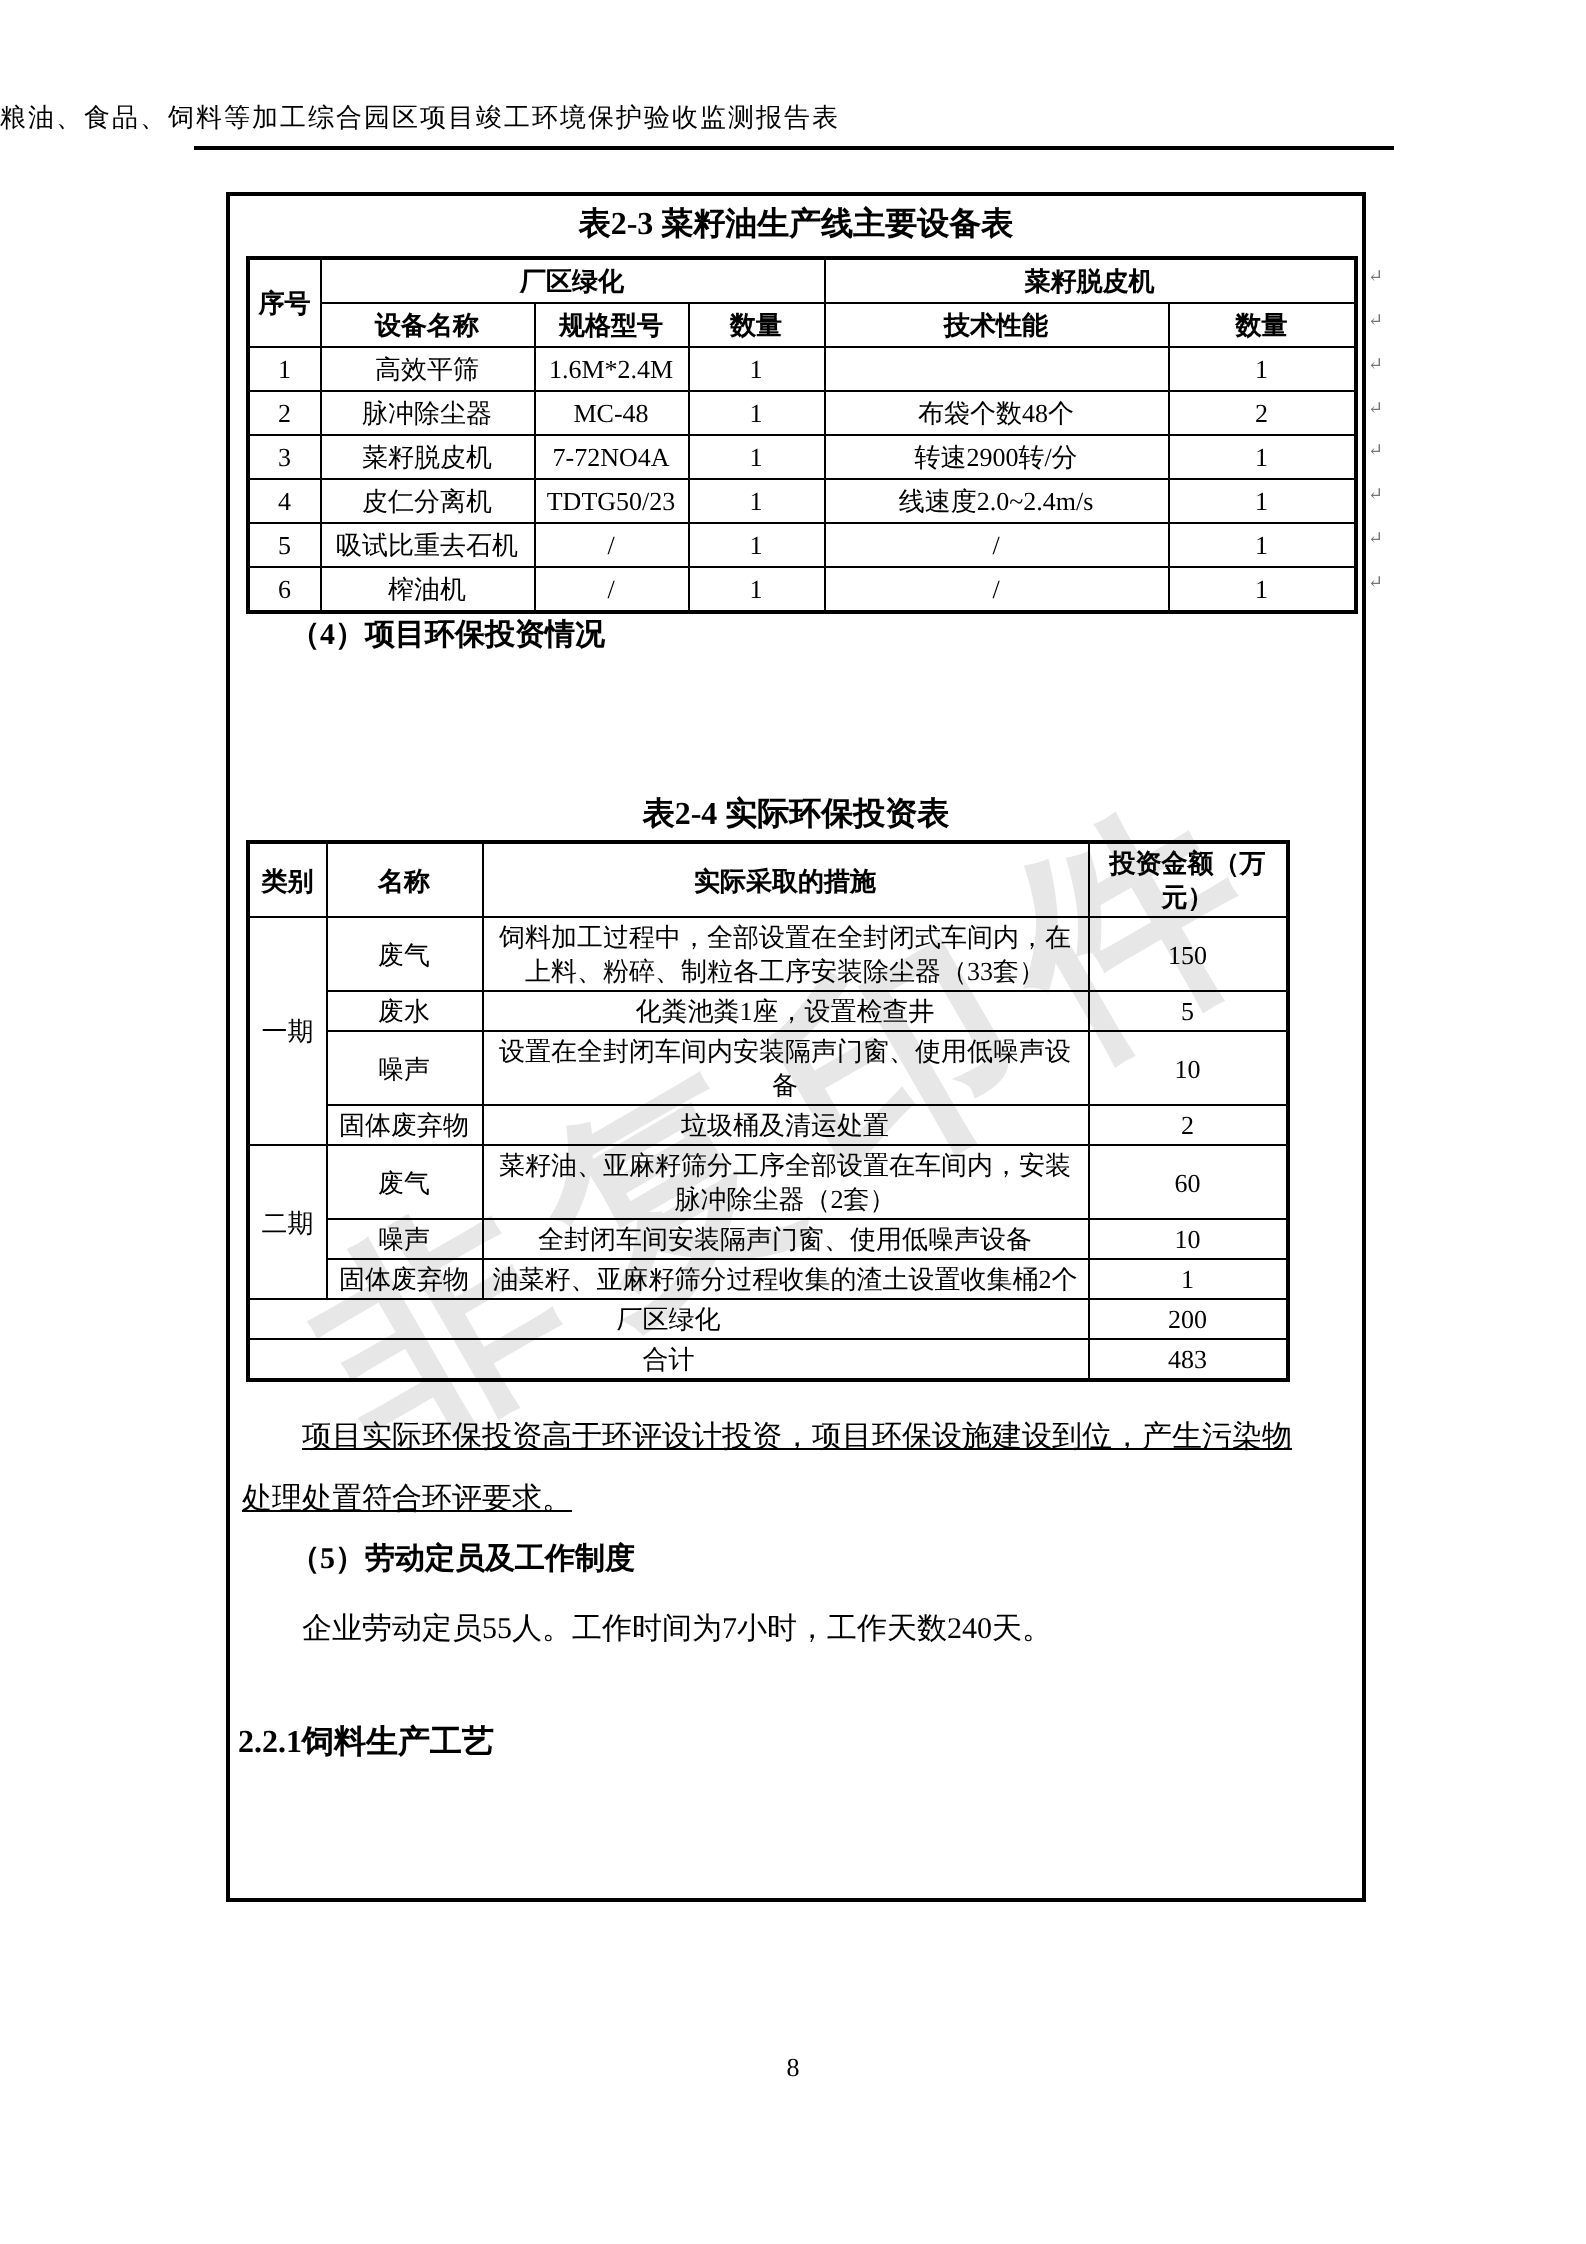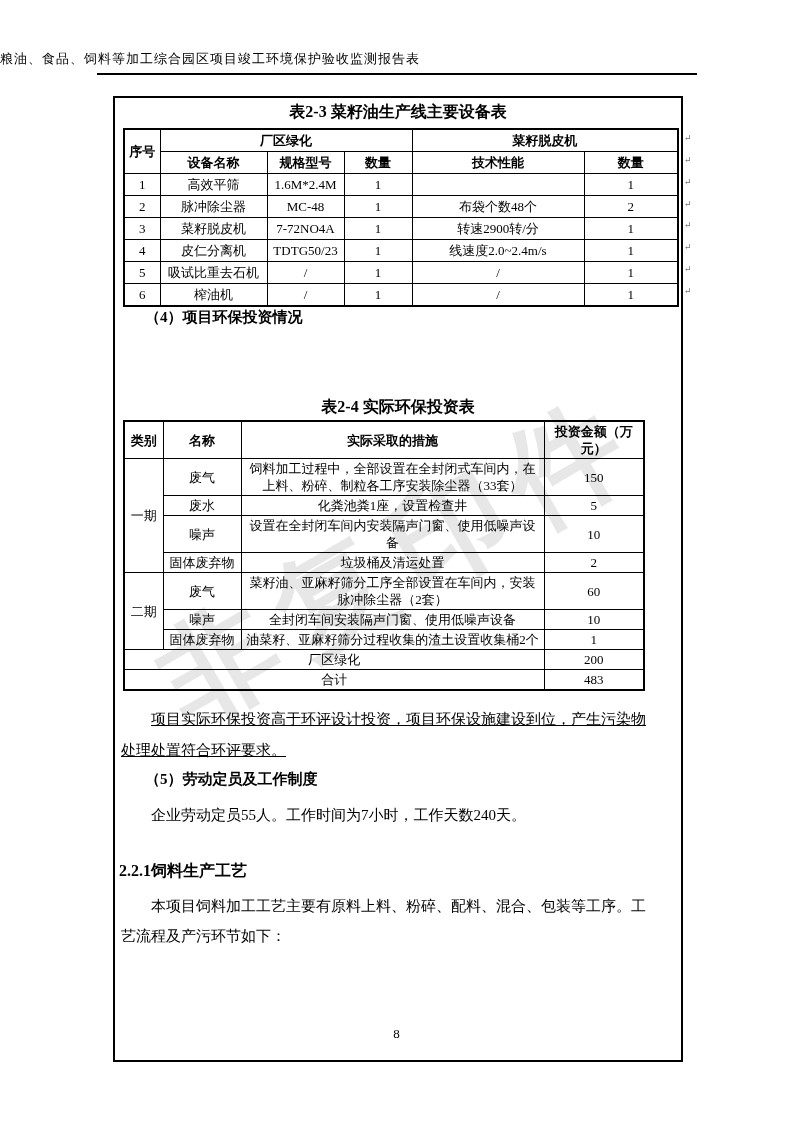--- a/index.html
+++ b/index.html
@@ -20,21 +20,21 @@
   
   .watermark{
     position:absolute;left:120px;top:470px;width:560px;height:180px;
     display:flex;align-items:center;justify-content:center;
     transform:rotate(-30deg);
     font-size:115px;font-weight:bold;letter-spacing:18px;
     color:#d4d4d4;opacity:0.55;white-space:nowrap;
   }
   
   .outer-box{
-    position:absolute;left:113px;top:96px;width:570px;height:966px;
+    position:absolute;left:113px;top:96px;width:570px;height:855px;
     border:2px solid #000;box-sizing:border-box;background:transparent;
   }
   .outer-box > *{position:absolute;}
   .tbl-title{
     left:0;width:100%;text-align:center;font-weight:bold;font-size:16px;
   }
   .t23-title{top:4px;}
   .t24-title{top:299px;}
   table{
     border-collapse:collapse;table-layout:fixed;background:transparent;
@@ -236,22 +236,20 @@
     </tbody>
   </table>
 
   <p class="para closing-para indent">项目实际环保投资高于环评设计投资，项目环保设施建设到位，产生污染物
 处理处置符合环评要求。</p>
 
   <div class="heading h5">（5）劳动定员及工作制度</div>
   <p class="para para5 indent">企业劳动定员55人。工作时间为7小时，工作天数240天。</p>
 
   <div class="heading h221">2.2.1饲料生产工艺</div>
-  <p class="para para221 indent">本项目饲料加工工艺主要有原料上料、粉碎、配料、混合、包装等工序。工
-艺流程及产污环节如下：</p>
 
 </div>
 
 <span class="return-mark" style="top:134px;">↵</span>
 <span class="return-mark" style="top:156px;">↵</span>
 <span class="return-mark" style="top:178px;">↵</span>
 <span class="return-mark" style="top:200px;">↵</span>
 <span class="return-mark" style="top:221px;">↵</span>
 <span class="return-mark" style="top:243px;">↵</span>
 <span class="return-mark" style="top:265px;">↵</span>

